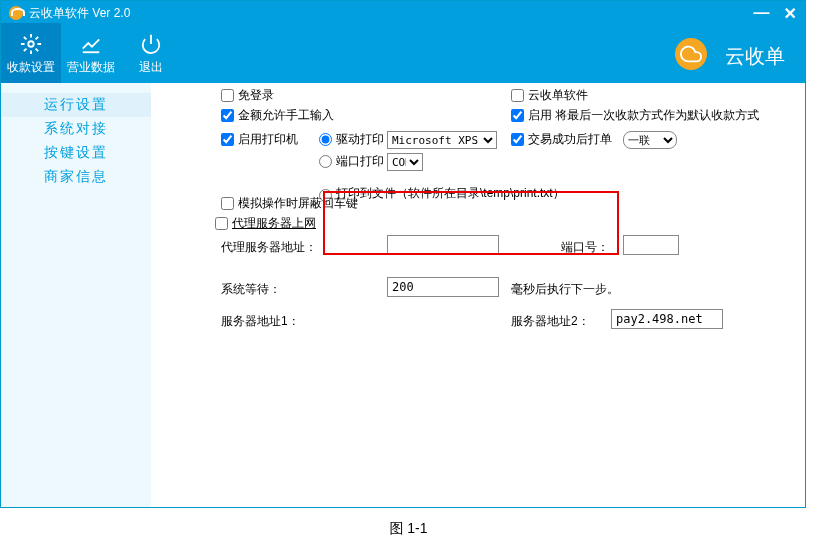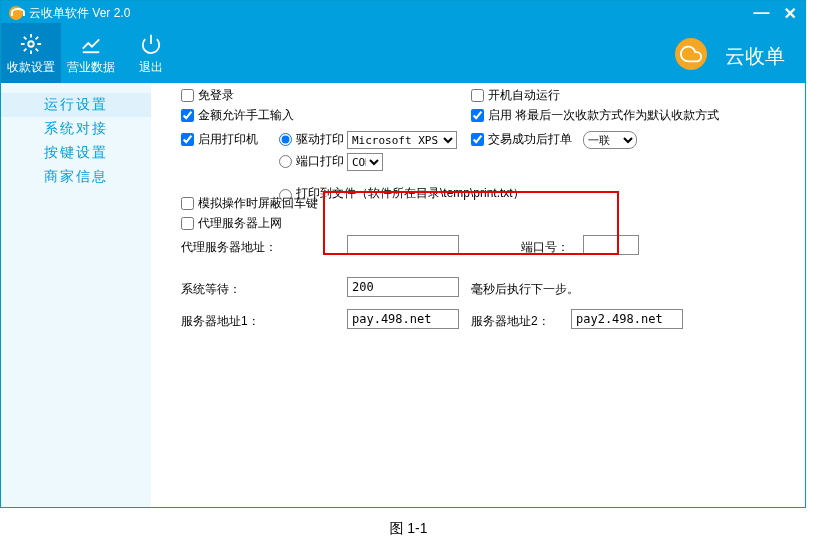--- a/index.html
+++ b/index.html
@@ -72,21 +72,21 @@
     select { font-family: monospace; font-size: 11px; height: 18px; border: 1px solid #888; background: #fff; }
     select.w1 { width: 110px; }
     select.w2 { width: 36px; }
     select.w3 { width: 54px; }
     
     input[type=text] { 
       border: 1px solid #888; height: 20px; padding: 1px 4px; 
       font-family: monospace; font-size: 12px; background: #fff;
     }
     
-    .abs { position: absolute; }
+    .abs { position: absolute; margin-left: 40px; }
     
     .caption { text-align: center; margin-top: 12px; font-size: 14px; }
   </style>
 </head>
 <body>
 
 <div class="window">
 
   <div class="titlebar">
     <div class="titlebar-left">
@@ -143,21 +143,21 @@
     <div class="content">
 
       <div class="redbox"></div>
 
       <label class="chk abs" style="left:30px; top:4px;">
         <input type="checkbox" style="">
         <span>免登录</span>
       </label>
       <label class="chk abs" style="left:320px; top:4px;">
         <input type="checkbox" style="">
-        <span>开机自动运行</span>
+        <span>云收单软件</span>
       </label>
 
       <label class="chk abs" style="left:30px; top:24px;">
         <input type="checkbox" checked="" style="">
         <span>金额允许手工输入</span>
       </label>
       <label class="chk abs" style="left:320px; top:24px;">
         <input type="checkbox" checked="" style="">
         <span>启用 将最后一次收款方式作为默认收款方式</span>
       </label>
@@ -192,36 +192,35 @@
       <label class="rd abs" style="left:128px; top:102px;align-items:flex-end;">
         <input type="radio" name="pm" style="">
         <span>打印到文件（软件所在目录\temp\print.txt）</span>
       </label>
 
       <label class="chk abs" style="left:30px; top:112px;">
         <input type="checkbox" style="">
         <span>模拟操作时屏蔽回车键</span>
       </label>
 
-      <label class="chk abs" style="left:30px; top:132px;">
+      <label class="chk abs" style="left:24px; top:132px;text-decoration:underline;">
         <input type="checkbox" style="">
         <span>代理服务器上网</span>
       </label>
 
       <span class="abs" style="left:30px; top:156px;">代理服务器地址：</span>
       <input type="text" class="abs" style="left: 196px; top: 152px; width: 112px;">
       <span class="abs" style="left:370px; top:156px;">端口号：</span>
       <input type="text" class="abs" style="left: 432px; top: 152px; width: 56px;">
 
       <span class="abs" style="left:30px; top:198px;">系统等待：</span>
       <input type="text" class="abs" style="left: 196px; top: 194px; width: 112px;" value="200">
       <span class="abs" style="left:320px; top:198px;">毫秒后执行下一步。</span>
 
       <span class="abs" style="left:30px; top:230px;">服务器地址1：</span>
-      <input type="text" class="abs" style="left: 196px; top: 226px; width: 112px;" value="pay.498.net">
       <span class="abs" style="left:320px; top:230px;">服务器地址2：</span>
       <input type="text" class="abs" style="left: 420px; top: 226px; width: 112px;" value="pay2.498.net">
 
     </div>
   </div>
 </div>
 
 <div class="caption">图 1-1</div>
 
 </body></html>

